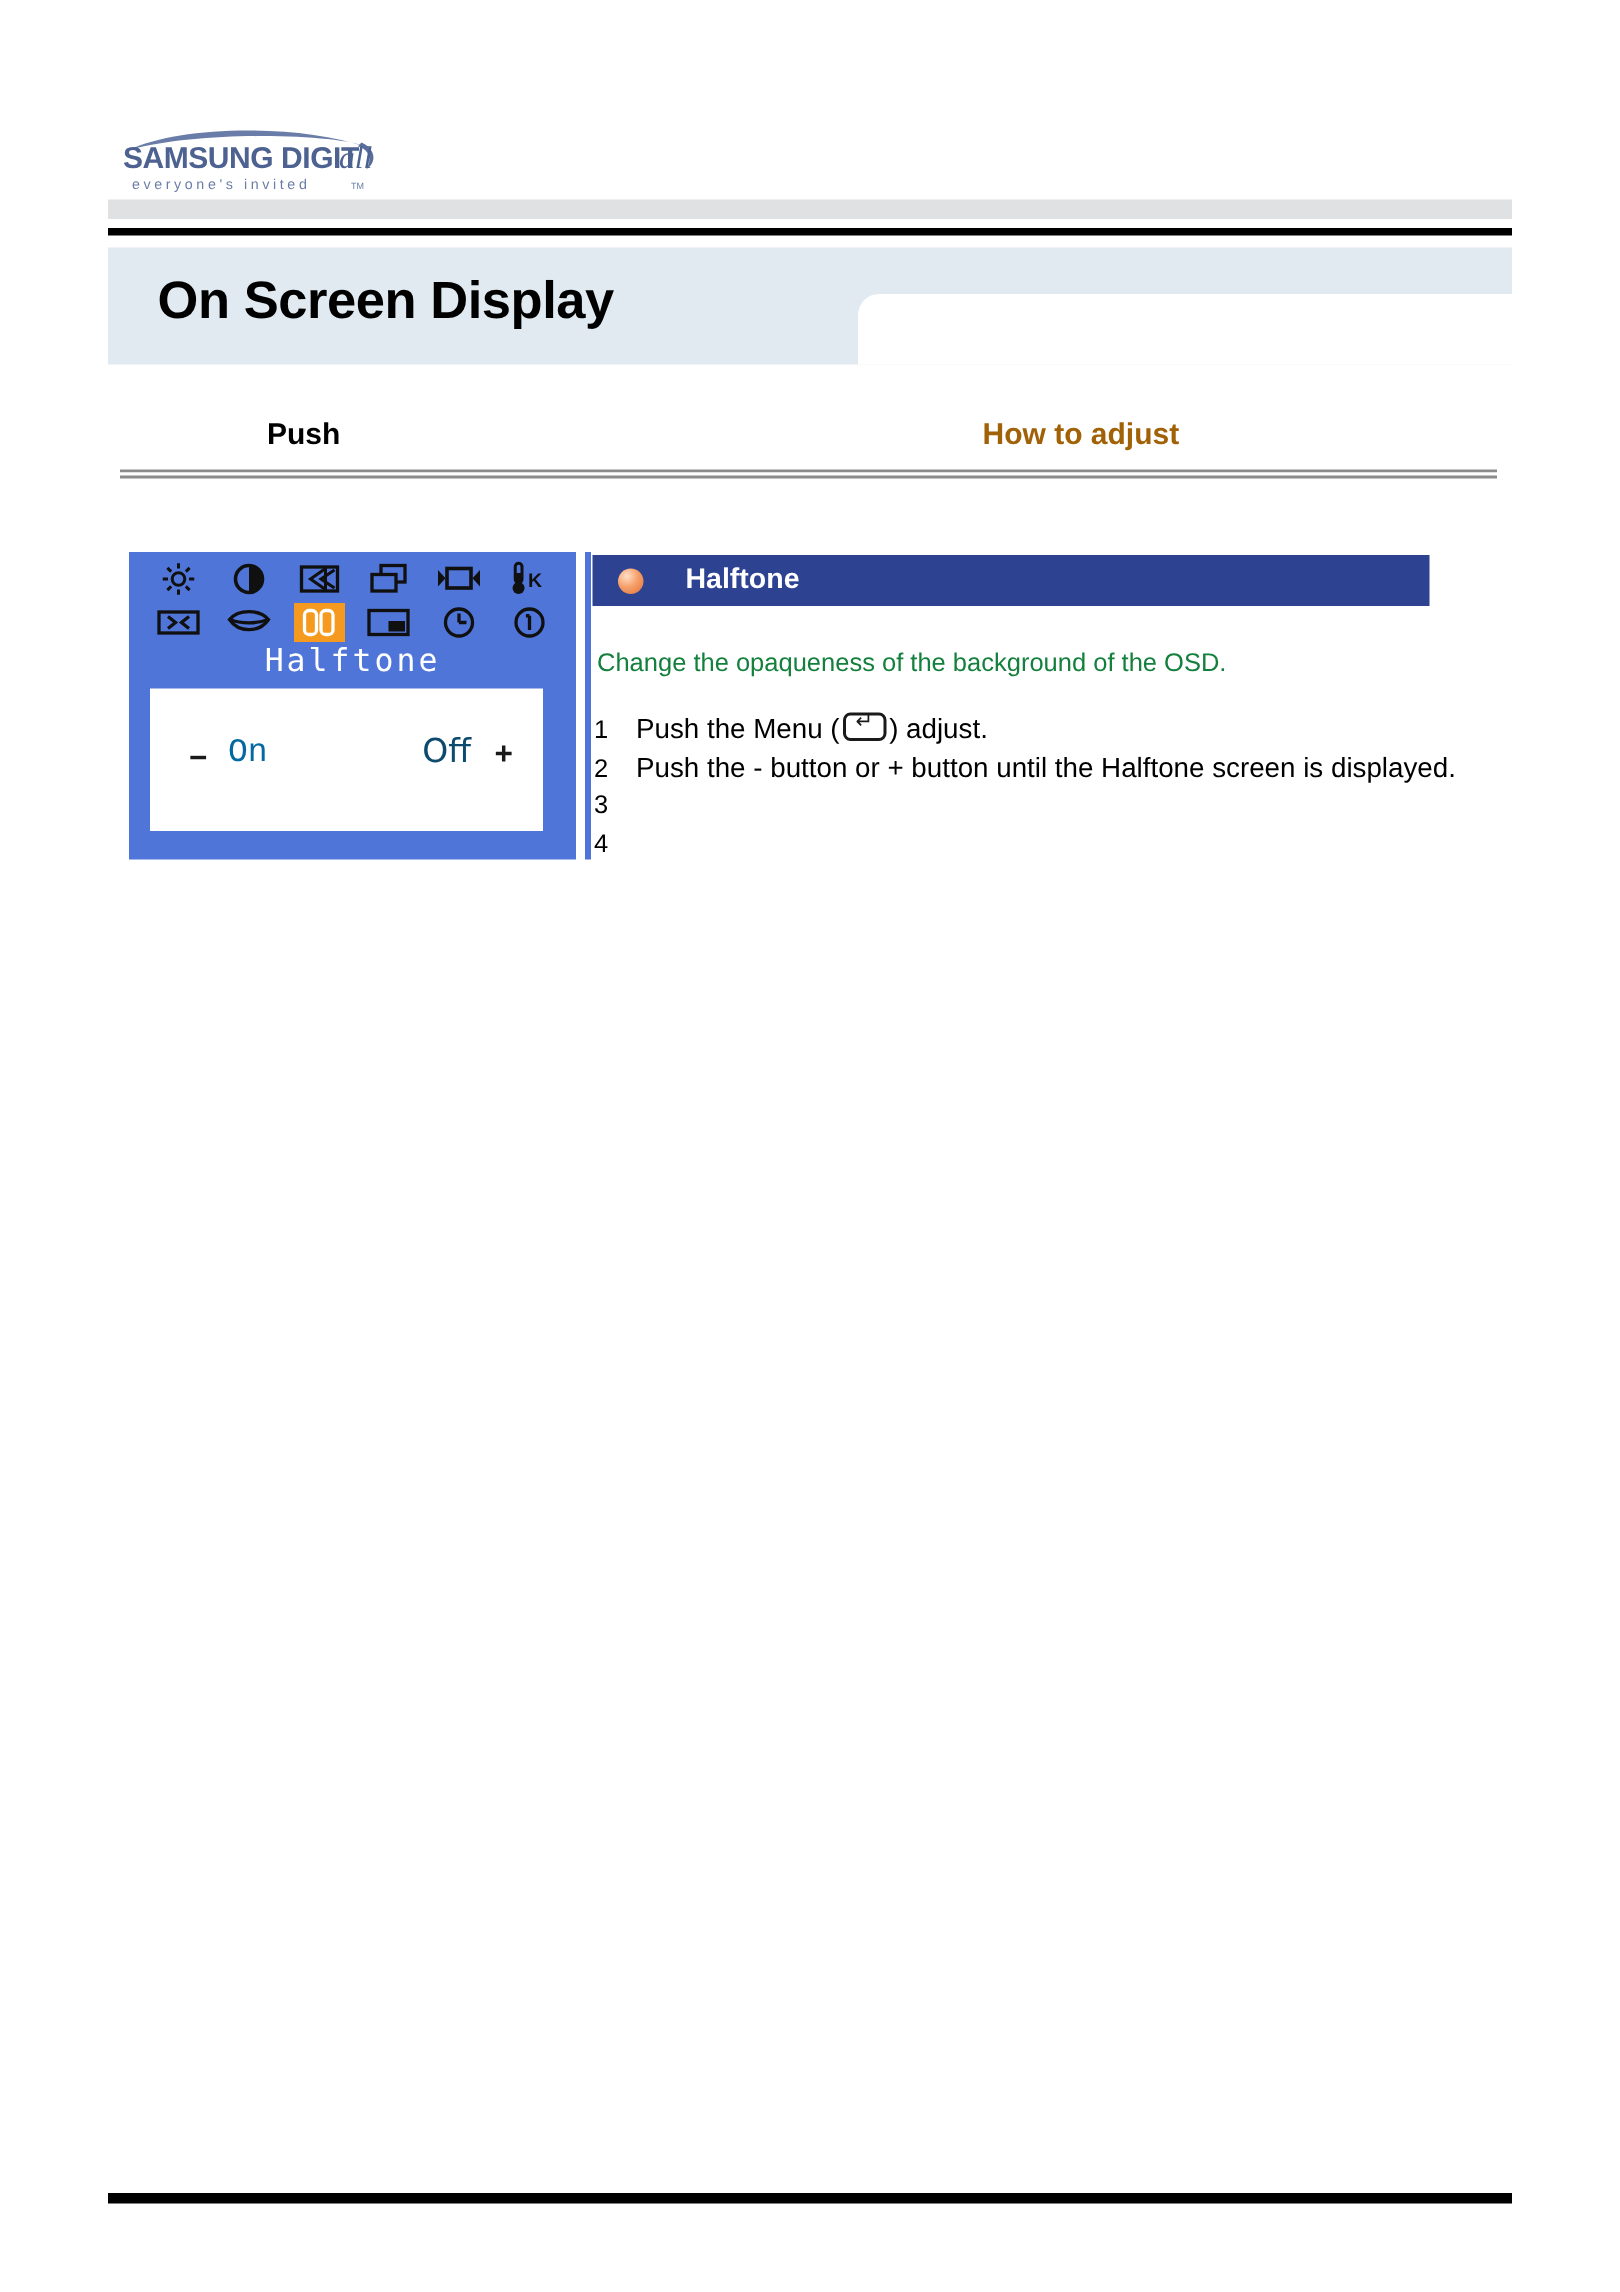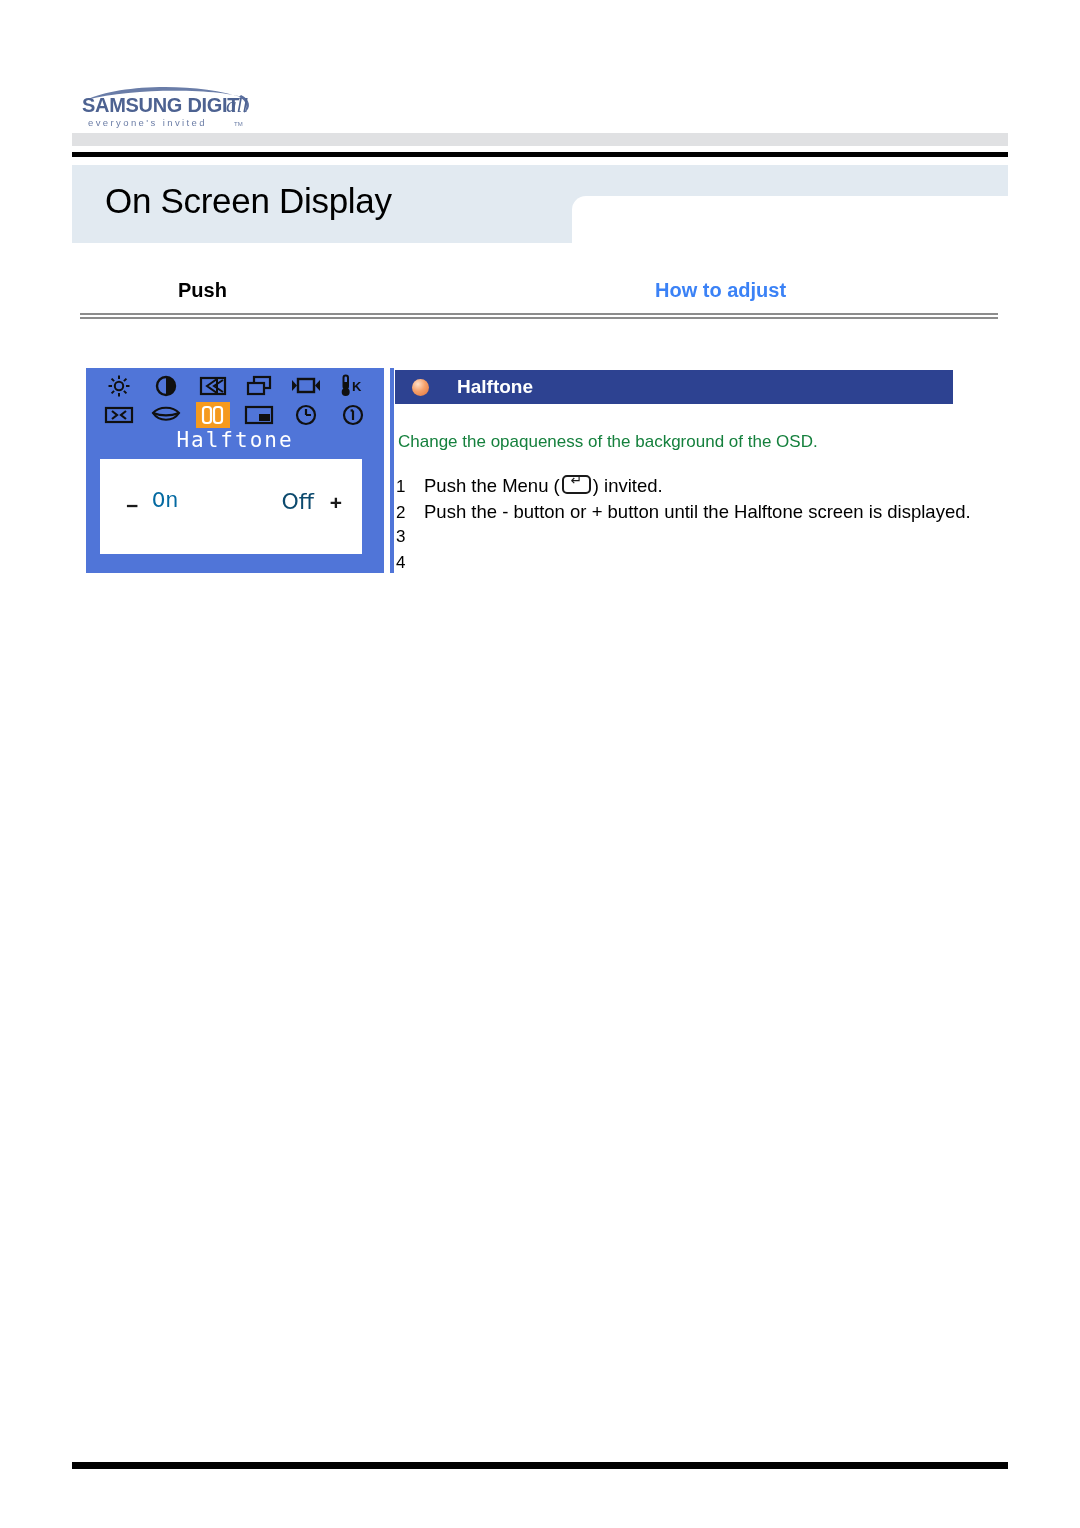--- a/index.html
+++ b/index.html
@@ -61,42 +61,42 @@
     width: 436px;
     height: 47px;
     background: #ffffff;
     border-top-left-radius: 14px;
   }
   #page-title {
     position: absolute;
     left: 105px;
     top: 181px;
     font-size: 35px;
-    font-weight: normal;
+    font-weight: bold;
     color: #000000;
     letter-spacing: -0.3px;
     white-space: nowrap;
   }
 
   
   #col-menu {
     position: absolute;
     left: 178px;
     top: 279px;
     font-size: 20px;
     font-weight: bold;
     color: #000000;
   }
   #col-how {
     position: absolute;
     left: 655px;
     top: 279px;
     font-size: 20px;
     font-weight: bold;
-    color: #3b82f6;
+    color: #a16207;
   }
 
   
   #dbl-rule {
     position: absolute;
     left: 80px;
     top: 313px;
     width: 918px;
     height: 7px;
   }
@@ -423,21 +423,21 @@
   <span id="halftone-bullet"></span>
   <span id="halftone-title">Halftone</span>
 </div>
 
 <div id="intro-text">Change the opaqueness of the background of the OSD.</div>
 
 <div id="steps">
 
   <div class="step">
     <span class="step-num">1</span>
-    <span class="step-text"><span>Push the Menu (</span><span class="menu-btn-icon"></span><span>) invited.</span></span>
+    <span class="step-text"><span>Push the Menu (</span><span class="menu-btn-icon"></span><span>) adjust.</span></span>
   </div>
 
   <div class="step">
     <span class="step-num">2</span>
     <span class="step-text">Push the - button or + button until the Halftone screen is displayed.</span>
   </div>
 
   <div class="step">
     <span class="step-num">3</span>
   </div>

